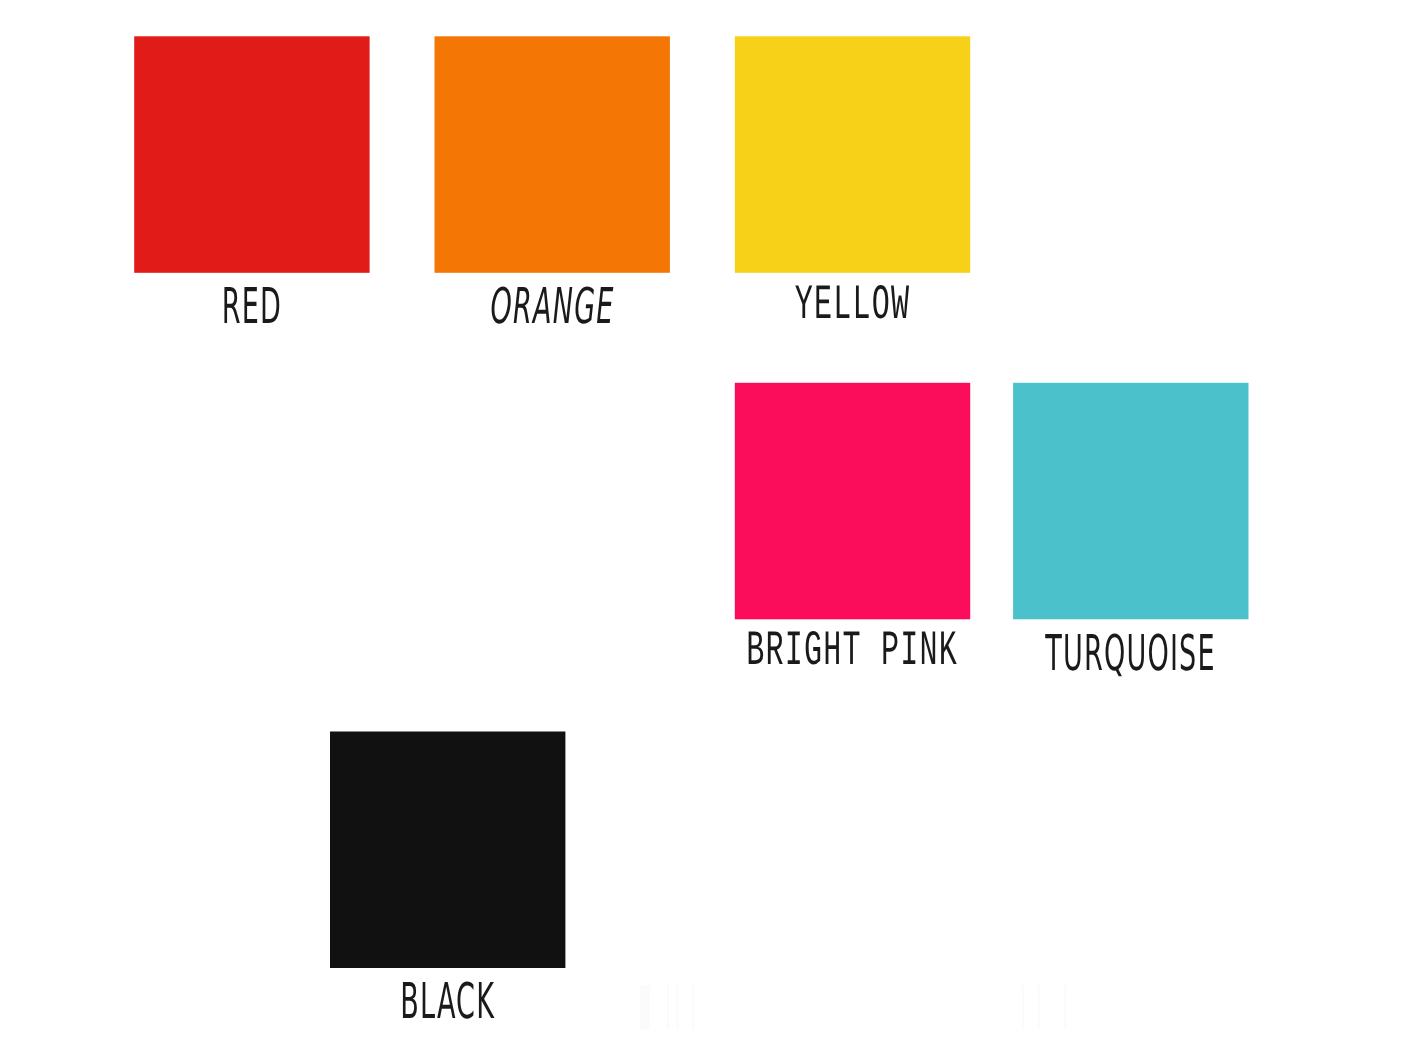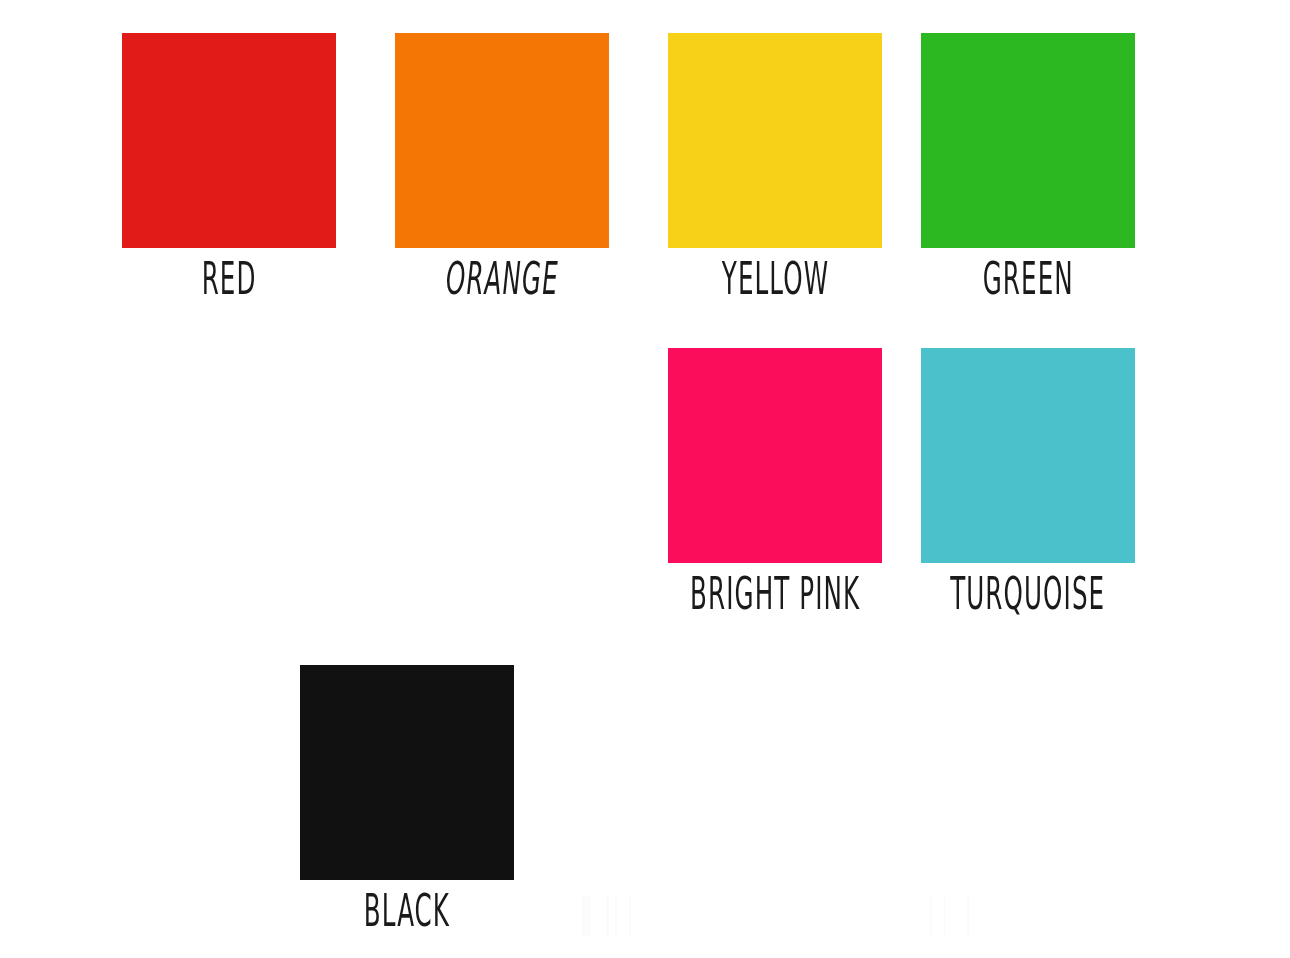--- a/index.html
+++ b/index.html
@@ -51,21 +51,21 @@
   }
 
   
   .row-1 { top: 33px; }
   .row-2 { top: 348px; }
   .row-3 { top: 665px; margin-left: 40px; }
 
   
   .col-1 { left: 122px; }
   .col-2 { left: 395px; font-style: italic; }
-  .col-3 { left: 668px; }
+  .col-3 { left: 668px; font-family: Liberation Mono, monospace; }
   .col-4 { left: 921px; }
   .col-offset { left: 260px; }
 
   
   #watermark {
     position: absolute;
     left: 560px;
     top: 885px;
     width: 420px;
     height: 62px;
@@ -96,24 +96,20 @@
   <div class="swatch-cell row-1 col-2">
     <span class="swatch-chip" style="background-color:#f47706;"></span>
     <span class="swatch-label" style="color: rgb(26, 26, 26);">ORANGE</span>
   </div>
 
   <div class="swatch-cell row-1 col-3">
     <span class="swatch-chip" style="background-color:#f7d117;"></span>
     <span class="swatch-label" style="color: rgb(26, 26, 26);">YELLOW</span>
   </div>
 
-  <div class="swatch-cell row-1 col-4">
-    <span class="swatch-chip" style="background-color:#2bb820;"></span>
-    <span class="swatch-label" style="color: rgb(26, 26, 26);">GREEN</span>
-  </div>
 
 
 
   <div class="swatch-cell row-2 col-3">
     <span class="swatch-chip" style="background-color:#fb0d5c;"></span>
     <span class="swatch-label" style="color: rgb(26, 26, 26);">BRIGHT PINK</span>
   </div>
 
   <div class="swatch-cell row-2 col-4">
     <span class="swatch-chip" style="background-color:#4bc1cc;"></span>

